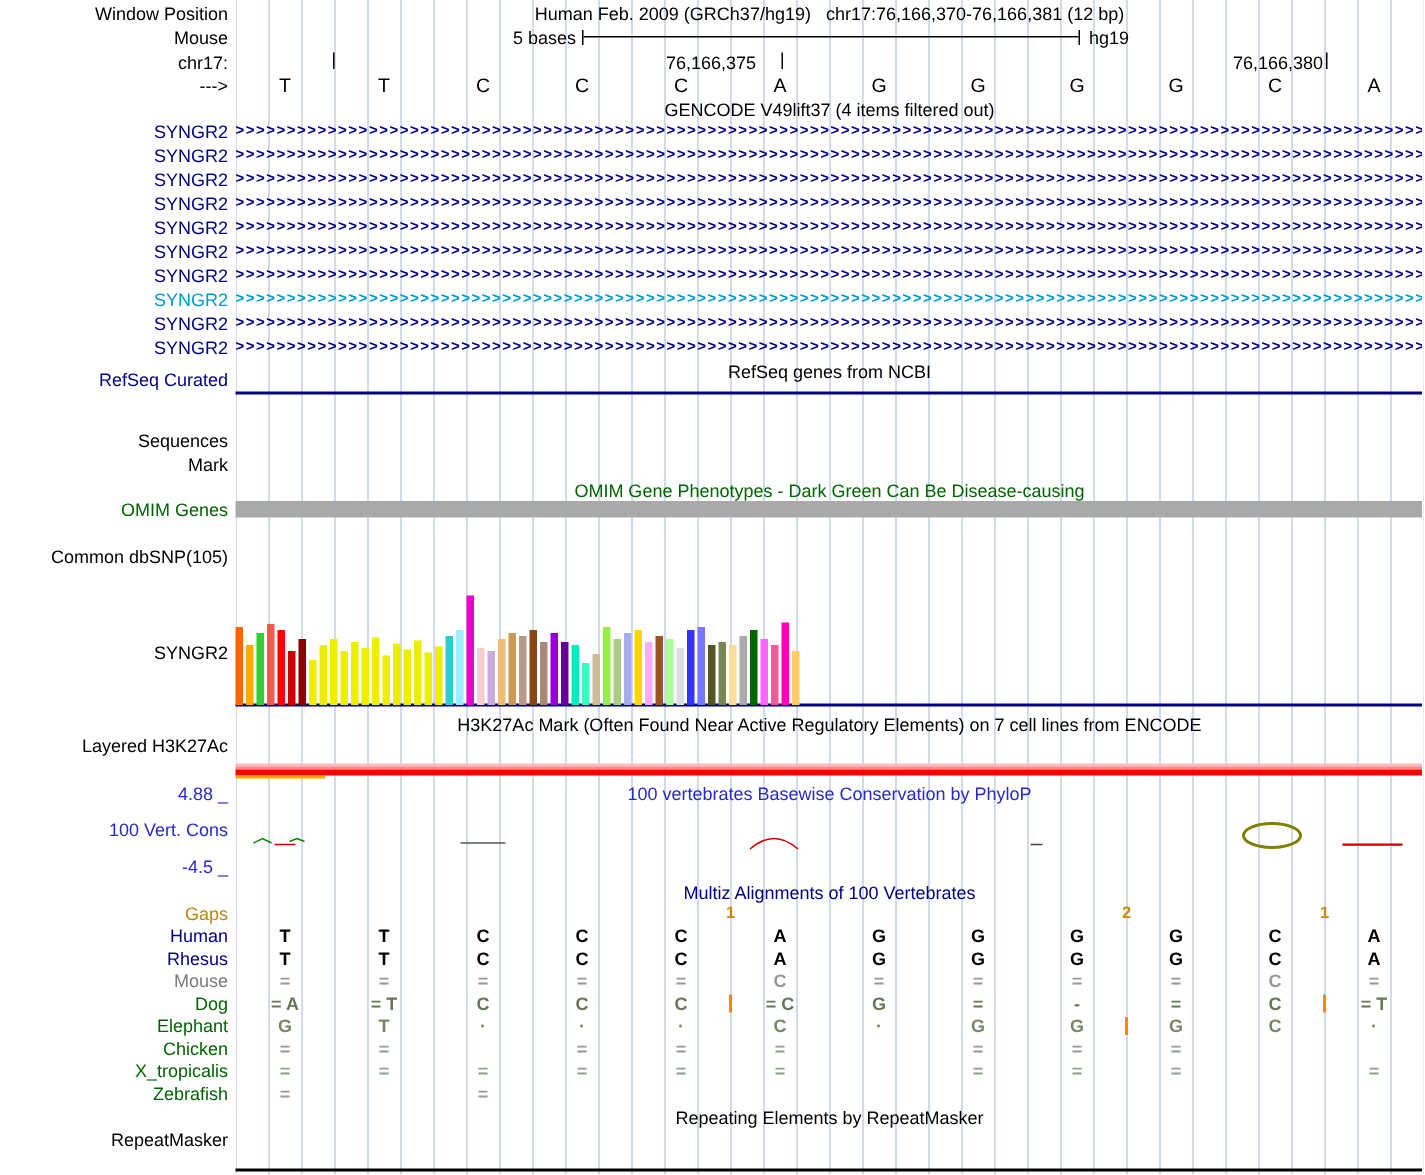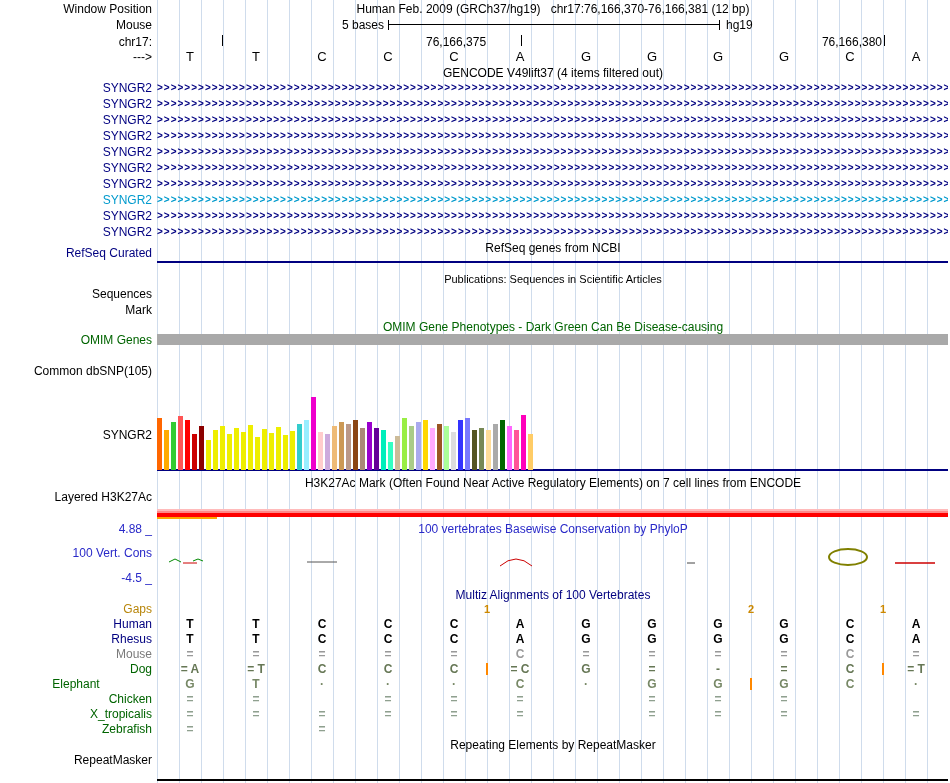--- a/index.html
+++ b/index.html
@@ -36,34 +36,33 @@
 
   <div class="abs gutter" style="top:18px">Mouse</div>
   <div class="abs" style="left:254px;top:18px;width:130px;text-align:right">5 bases</div>
   <div class="abs" style="left:388px;top:20px;width:330px;height:10px;border-left:1px solid #000;border-right:1px solid #000">
     <div style="height:1px;background:#000;margin-top:4px"></div>
   </div>
   <div class="abs" style="left:726px;top:18px">hg19</div>
 
   <div class="abs gutter" style="top:35px">chr17:</div>
   <div class="abs tick" style="left:222px;top:35px"></div>
-  <div class="abs" style="left:426px;top:35px;width:90px;">76,166,375</div>
+  <div class="abs" style="left:414px;top:35px;width:90px;text-align:right">76,166,375</div>
   <div class="abs tick" style="left:521px;top:35px"></div>
   <div class="abs" style="left:792px;top:35px;width:90px;text-align:right">76,166,380</div>
   <div class="abs tick" style="left:884px;top:35px"></div>
 
   <div class="abs gutter" style="top:50px">---&gt;</div>
 
   <div class="abs title" style="top:66px">GENCODE V49lift37 (4 items filtered out)</div>
 
   <div class="abs title" style="top:241px">RefSeq genes from NCBI</div>
   <div class="abs gutter navy" style="top:246px">RefSeq Curated</div>
   <div class="abs" style="left:157px;top:261px;width:791px;height:2px;background:#000080"></div>
 
-  <div class="abs title sm" style="top:272px">Publications: Sequences in Scientific Articles</div>
   <div class="abs gutter" style="top:287px">Sequences</div>
   <div class="abs gutter" style="top:303px">Mark</div>
 
   <div class="abs title green" style="top:320px">OMIM Gene Phenotypes - Dark Green Can Be Disease-causing</div>
   <div class="abs gutter green" style="top:333px">OMIM Genes</div>
   <div class="abs" style="left:157px;top:334px;width:791px;height:11px;background:#A9A9A9"></div>
 
   <div class="abs gutter" style="top:364px">Common dbSNP(105)</div>
 
   <div class="abs gutter" style="top:428px">SYNGR2</div>
@@ -234,21 +233,21 @@
     <div class="abs tok" style="left: 421px; top: 662px; color: rgb(102, 119, 85);">C</div>
     <div class="abs tok" style="left: 487px; top: 662px; color: rgb(102, 119, 85);">= C</div>
     <div class="abs tok" style="left: 553px; top: 662px; color: rgb(102, 119, 85);">G</div>
     <div class="abs tok" style="left: 619px; top: 662px; color: rgb(102, 119, 85);">=</div>
     <div class="abs tok" style="left: 685px; top: 662px; color: rgb(102, 119, 85);">-</div>
     <div class="abs tok" style="left: 751px; top: 662px; color: rgb(102, 119, 85);">=</div>
     <div class="abs tok" style="left: 817px; top: 662px; color: rgb(102, 119, 85);">C</div>
     <div class="abs tok" style="left: 883px; top: 662px; color: rgb(102, 119, 85);">= T</div>
     <div class="abs" style="left: 486px; top: 663px; width: 2px; height: 12px; background: rgb(255, 136, 0);"></div>
     <div class="abs" style="left: 882px; top: 663px; width: 2px; height: 12px; background: rgb(255, 136, 0);"></div>
-    <div class="abs gutter" style="top: 677px; color: rgb(0, 100, 0); text-align: center;">Elephant</div>
+    <div class="abs gutter" style="top: 677px; color: rgb(0, 100, 0);">Elephant</div>
     <div class="abs tok" style="left: 157px; top: 677px; color: rgb(119, 136, 102);">G</div>
     <div class="abs tok" style="left: 223px; top: 677px; color: rgb(119, 136, 102);">T</div>
     <div class="abs tok" style="left: 289px; top: 677px; color: rgb(119, 136, 102);">·</div>
     <div class="abs tok" style="left: 355px; top: 677px; color: rgb(119, 136, 102);">·</div>
     <div class="abs tok" style="left: 421px; top: 677px; color: rgb(119, 136, 102);">·</div>
     <div class="abs tok" style="left: 487px; top: 677px; color: rgb(119, 136, 102);">C</div>
     <div class="abs tok" style="left: 553px; top: 677px; color: rgb(119, 136, 102);">·</div>
     <div class="abs tok" style="left: 619px; top: 677px; color: rgb(119, 136, 102);">G</div>
     <div class="abs tok" style="left: 685px; top: 677px; color: rgb(119, 136, 102);">G</div>
     <div class="abs tok" style="left: 751px; top: 677px; color: rgb(119, 136, 102);">G</div>

